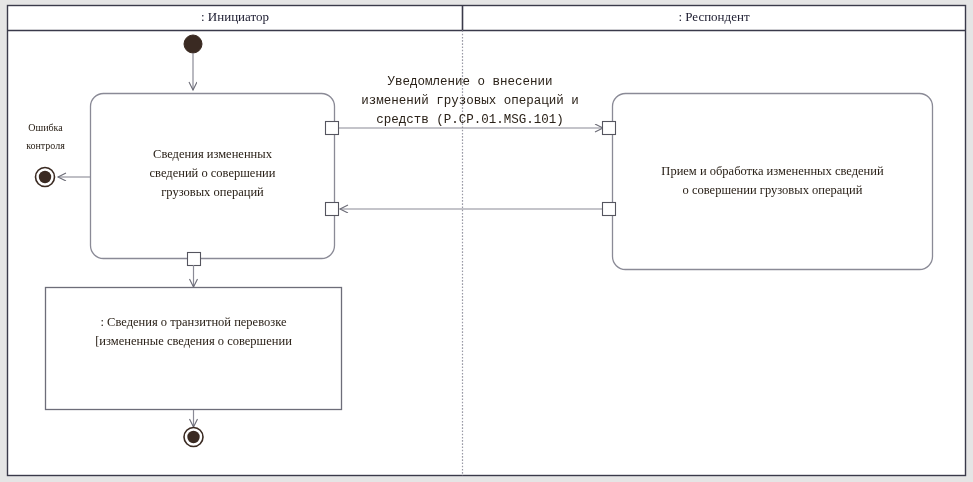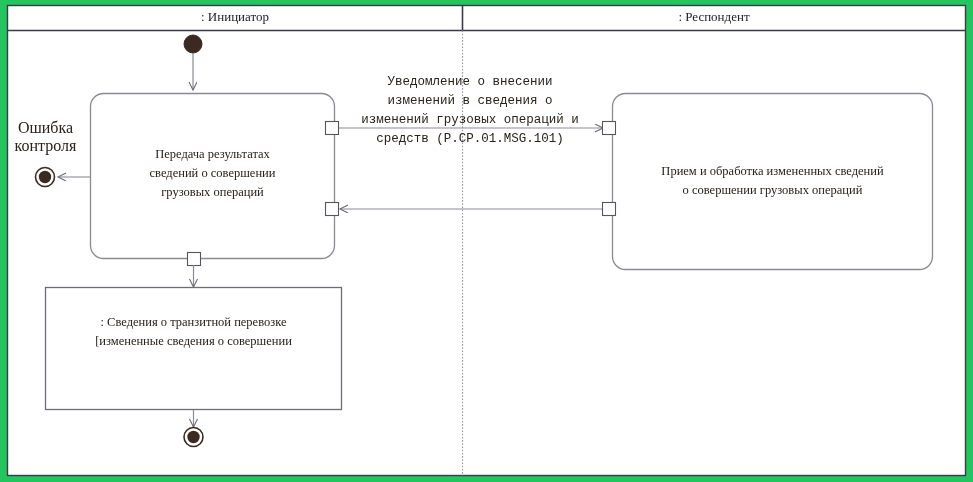--- a/index.html
+++ b/index.html
@@ -4,21 +4,21 @@
 <style>
   html, body {
     margin: 0;
     padding: 0;
     background: #ffffff;
   }
   #canvas {
     position: relative;
     width: 973px;
     height: 482px;
-    background: #22c55e;
+    background: #e5e5e5;
     font-family: "Liberation Serif", "DejaVu Serif", serif;
     overflow: hidden;
   }
   svg.layer {
     position: absolute;
     left: 0;
     top: 0;
     width: 973px;
     height: 482px;
   }
@@ -43,21 +43,21 @@
     position: absolute;
     text-align: center;
     font-size: 12.5px;
     color: #2a2118;
     line-height: 19px;
     font-family: Liberation Mono, monospace;
   }
   .final-label {
     position: absolute;
     text-align: center;
-    font-size: 16px;
+    font-size: 10px;
     color: #2a2118;
     line-height: 18px;
     font-family: "Liberation Serif", "DejaVu Serif", serif;
   }
 </style>
 </head>
 <body>
 
 <div id="canvas">
 
@@ -129,33 +129,32 @@
   </svg>
 
   <div class="lane-title" style="left:8px; top:9px; width:454px;">
     <span>: Инициатор</span>
   </div>
   <div class="lane-title" style="left:463px; top:9px; width:502px;">
     <span>: Респондент</span>
   </div>
 
   <div class="node-text" style="left:91px; top:145px; width:243px;">
-    <div>Передача результатах</div>
+    <div>Сведения измененных</div>
     <div>сведений о совершении</div>
     <div>грузовых операций</div>
   </div>
 
   <div class="node-text" style="left:613px; top:162px; width:319px;">
     <div>Прием и обработка измененных сведений</div>
     <div>о совершении грузовых операций</div>
   </div>
 
   <div class="edge-label" style="left:330px; top:73px; width:280px;">
     <div>Уведомление о внесении</div>
-    <div>изменений в сведения о</div>
     <div>изменений грузовых операций и</div>
     <div>средств (P.CP.01.MSG.101)</div>
   </div>
 
 
   <div class="node-text" style="left:46px; top:313px; width:295px;">
     <div>: Сведения о транзитной перевозке</div>
     <div>[измененные сведения о совершении</div>
   </div>
 

